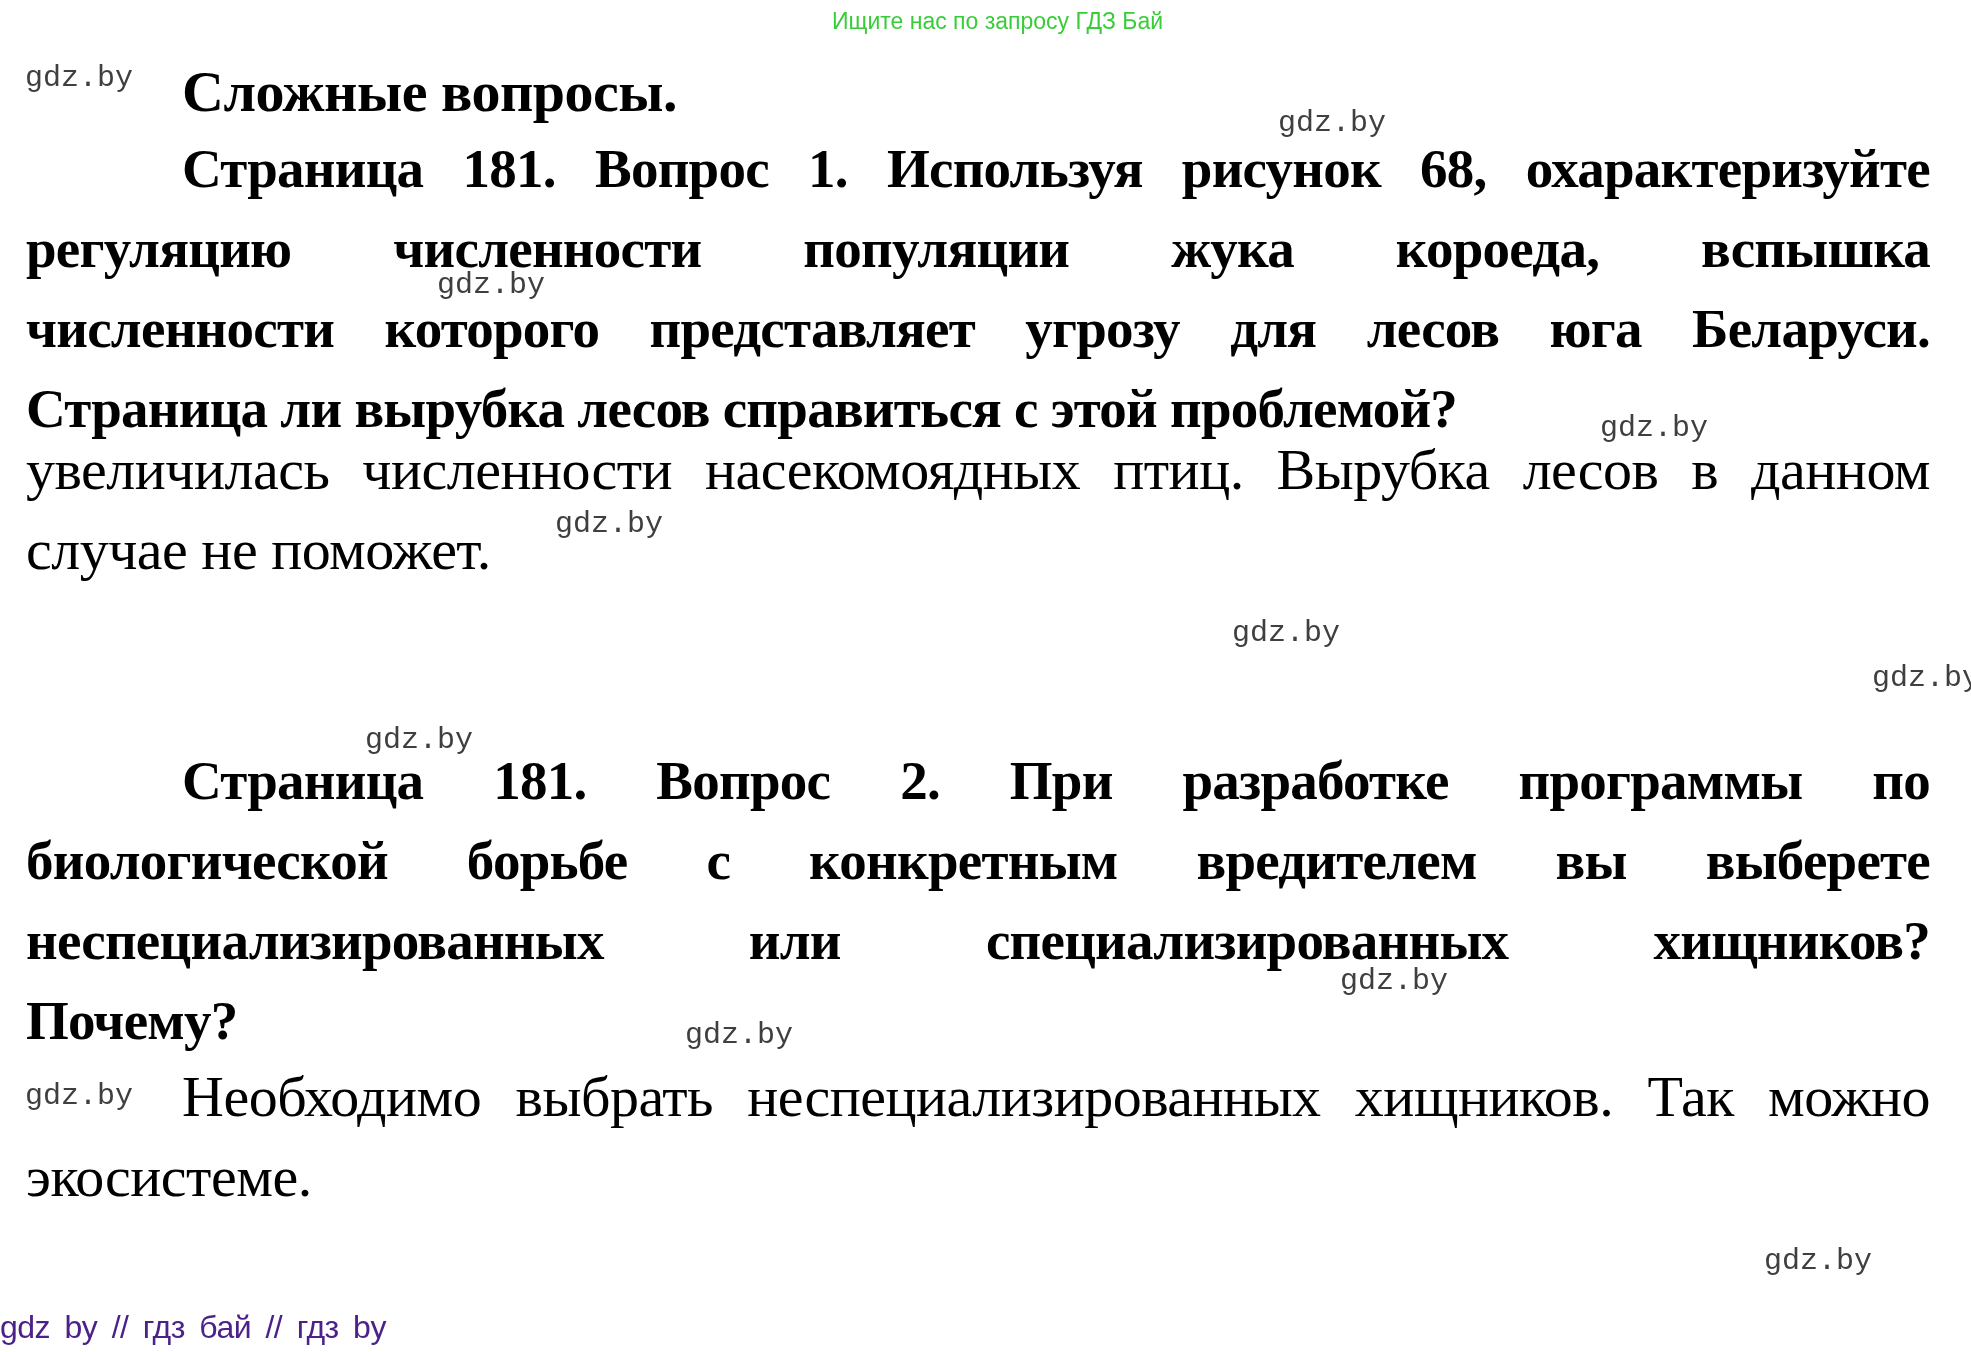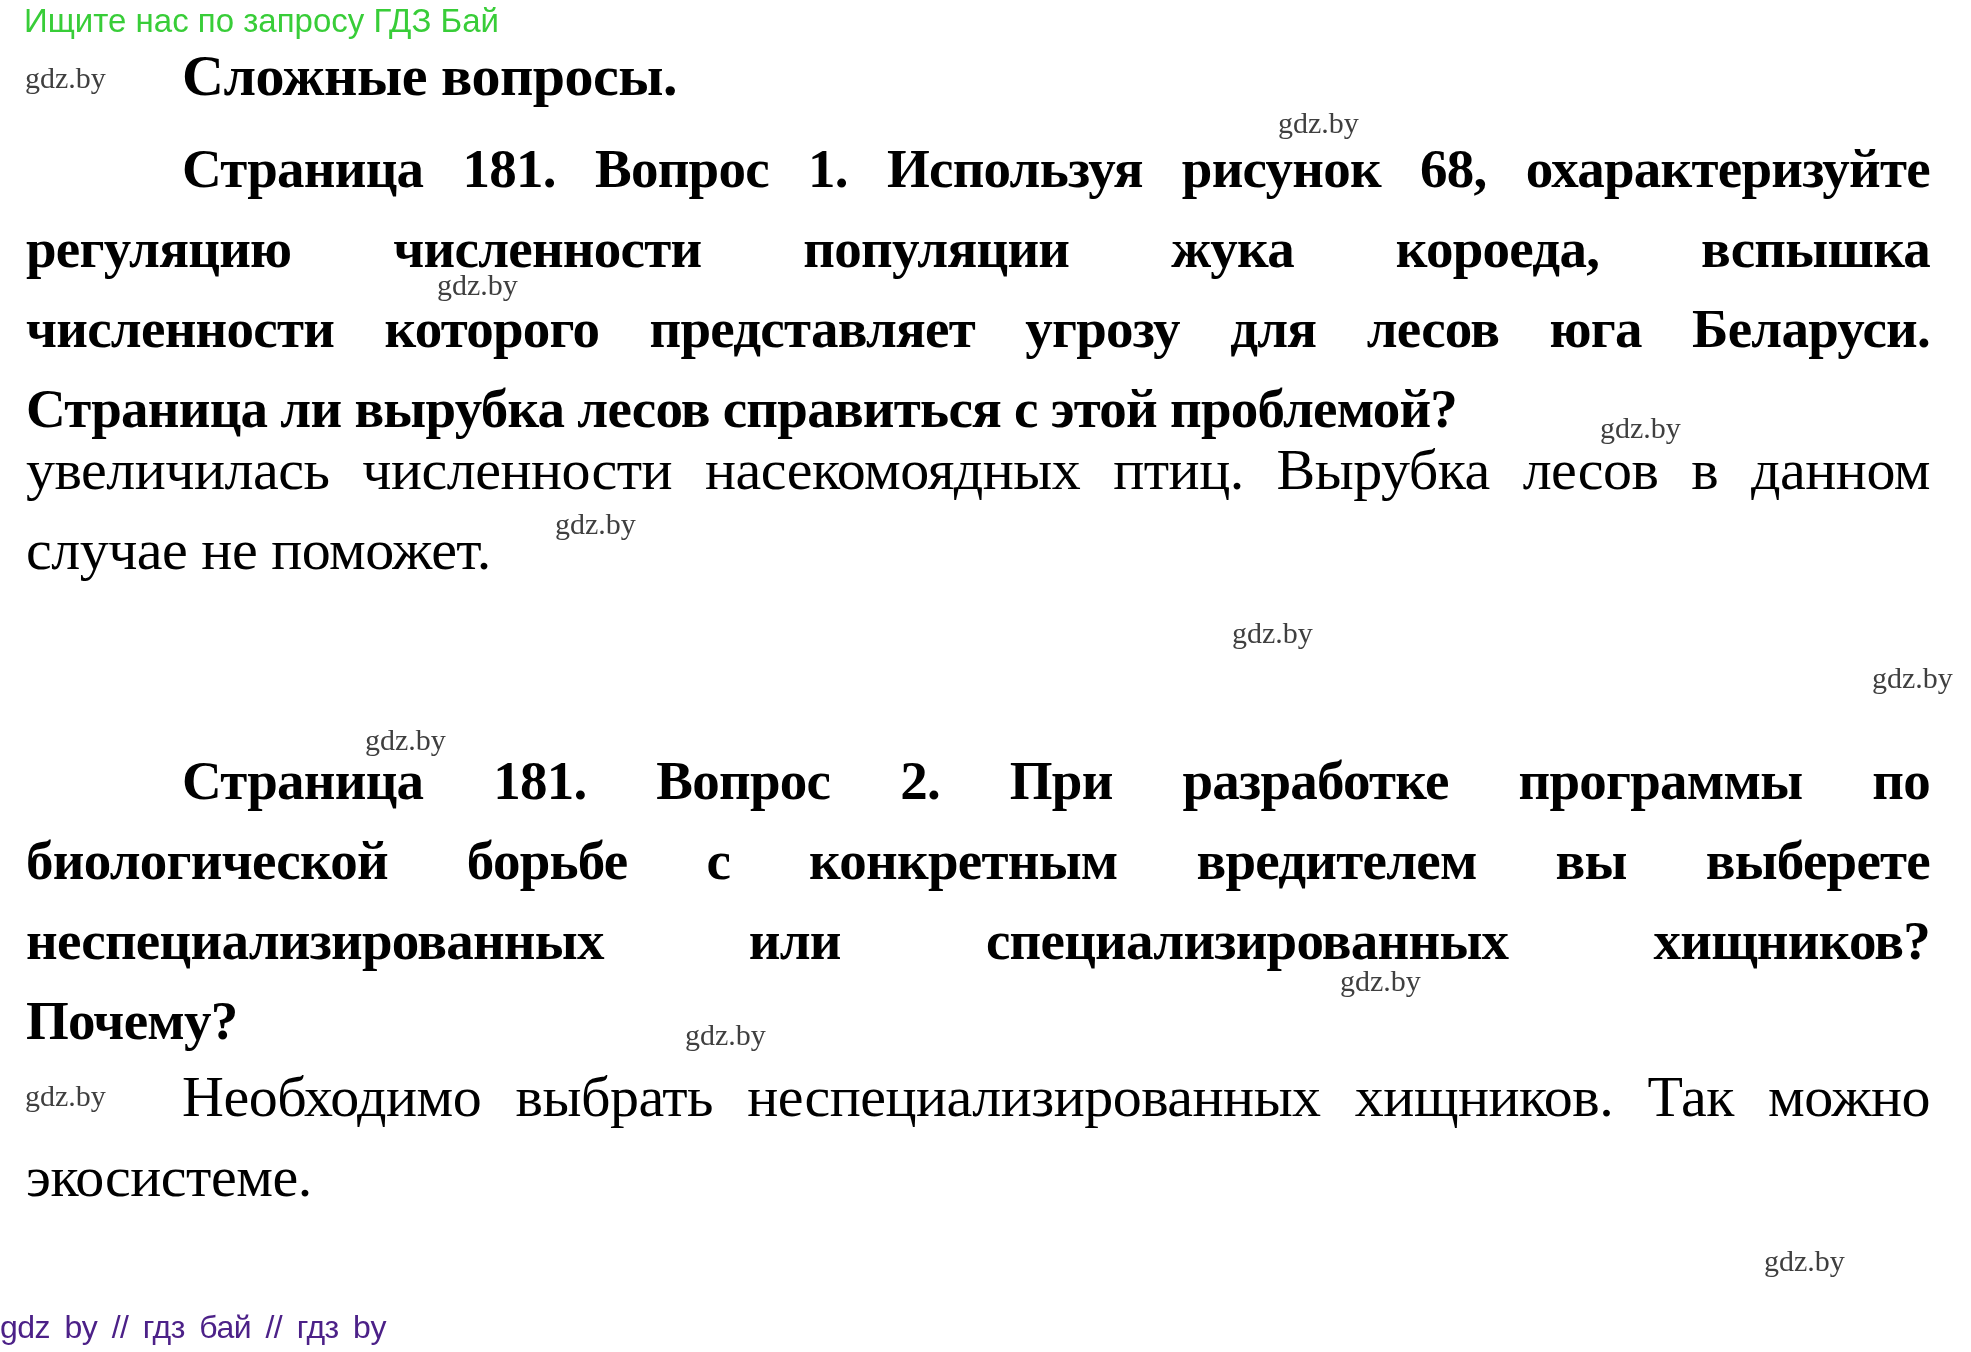--- a/index.html
+++ b/index.html
@@ -6,40 +6,41 @@
   .canvas {
     position:relative;
     width:1971px; height:1352px;
     background:#ffffff;
     overflow:hidden;
     font-family:"Liberation Serif", serif;
     color:#000;
   }
   .promo {
     position:absolute; top:0; left:0; right:0;
+    text-align:center;
     font-family:"Liberation Sans", sans-serif;
-    font-size:33px; line-height:42px;padding-left:24px;
+    font-size:23px; line-height:42px;padding-left:24px;
   }
   .heading {
-    position:absolute; left:182px; top:36px;
+    position:absolute; left:182px; top:52px;
     font-size:58px; font-weight:bold; letter-spacing:-0.5px;
     line-height:80px; white-space:nowrap;
   }
   .para {
     position:absolute; left:26px; width:1904px;
     line-height:80px;
   }
   .para.bold   { font-weight:bold; font-size:55px; letter-spacing:-0.75px; }
   .para.normal { font-weight:normal; font-size:58px; letter-spacing:-0.5px; }
   .line        { text-align:justify; text-align-last:justify; }
   .line.last   { text-align-last:left; }
   .line.indent { text-indent:156px; }
   .wm {
     position:absolute;
-    font-family:Liberation Serif, serif;
+    font-family:Liberation Mono, monospace;
     font-size:30px; line-height:30px; white-space:nowrap;
   }
   .footer {
     position:absolute; left:0; right:0; top:1307px;
     font-family:"Liberation Sans", sans-serif;
     font-size:32px; line-height:40px;
     letter-spacing:-0.5px; word-spacing:6px;
     white-space:nowrap;
   }
 </style>

